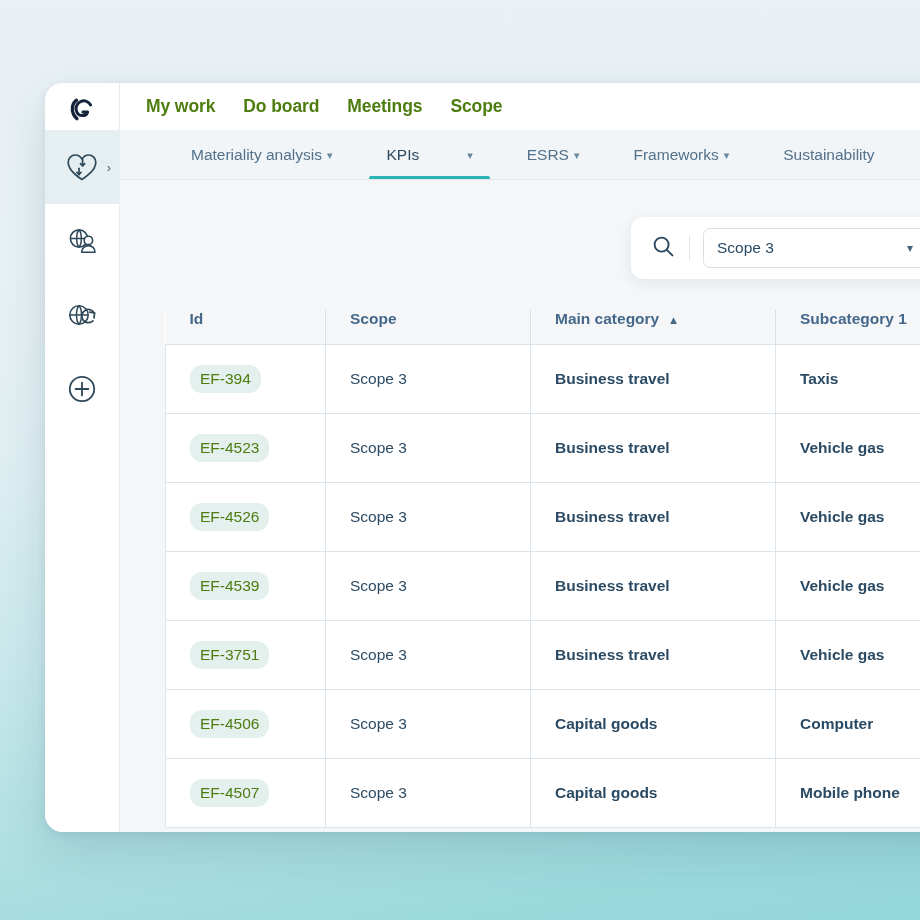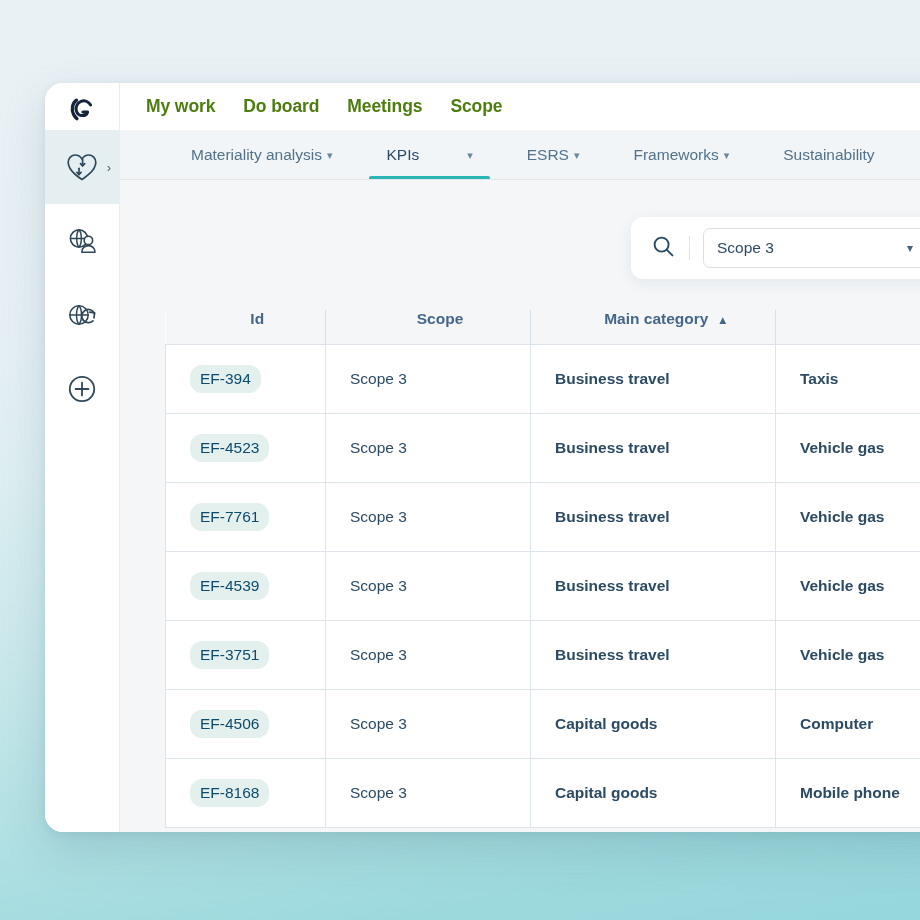--- a/index.html
+++ b/index.html
@@ -195,21 +195,21 @@
     right: -40px;
   }
   table {
     border-collapse: collapse;
     width: 1010px;
     table-layout: fixed;
     background: #fff;
   }
   thead th {
     background: #f4f6f8;
-    text-align: center;
+    text-align: left;
     font-size: 15.5px;
     font-weight: bold;
     color: #45688a;
     padding: 0 0 16px 24px;
     border-right: 1px solid #d7e0e7;
     vertical-align: bottom;
     white-space: nowrap;
   }
   thead th:last-child { border-right: none; }
   thead th .sortcaret {
@@ -225,21 +225,21 @@
     font-size: 15.5px;
     color: #2b4a63;
     white-space: nowrap;
     background: #fff;
   }
   tbody tr td:first-child { border-left: 1px solid #dde5eb; }
   td.strong { font-weight: bold; }
   .badge {
     display: inline-block;
     background: #e4f0ee;
-    color: #0c4a6e;
+    color: #4d7c0f;
     font-size: 15.5px;
     padding: 5px 10px;
     border-radius: 12px;
     line-height: 1.15;
   }
   col.c-id    { width: 160px; }
   col.c-scope { width: 205px; }
   col.c-main  { width: 245px; }
   col.c-sub   { width: 400px; }
 </style>
@@ -380,21 +380,21 @@
                   <td class="strong">Business travel</td>
                   <td class="strong">Taxis</td>
                 </tr>
                 <tr>
                   <td><span class="badge">EF-4523</span></td>
                   <td>Scope 3</td>
                   <td class="strong">Business travel</td>
                   <td class="strong">Vehicle gas</td>
                 </tr>
                 <tr>
-                  <td><span class="badge">EF-7761</span></td>
+                  <td><span class="badge">EF-4526</span></td>
                   <td>Scope 3</td>
                   <td class="strong">Business travel</td>
                   <td class="strong">Vehicle gas</td>
                 </tr>
                 <tr>
                   <td><span class="badge">EF-4539</span></td>
                   <td>Scope 3</td>
                   <td class="strong">Business travel</td>
                   <td class="strong">Vehicle gas</td>
                 </tr>
@@ -404,21 +404,21 @@
                   <td class="strong">Business travel</td>
                   <td class="strong">Vehicle gas</td>
                 </tr>
                 <tr>
                   <td><span class="badge">EF-4506</span></td>
                   <td>Scope 3</td>
                   <td class="strong">Capital goods</td>
                   <td class="strong">Computer</td>
                 </tr>
                 <tr>
-                  <td><span class="badge">EF-8168</span></td>
+                  <td><span class="badge">EF-4507</span></td>
                   <td>Scope 3</td>
                   <td class="strong">Capital goods</td>
                   <td class="strong">Mobile phone</td>
                 </tr>
               </tbody>
           </table>
         </div>
 
       </div>
     </div>

